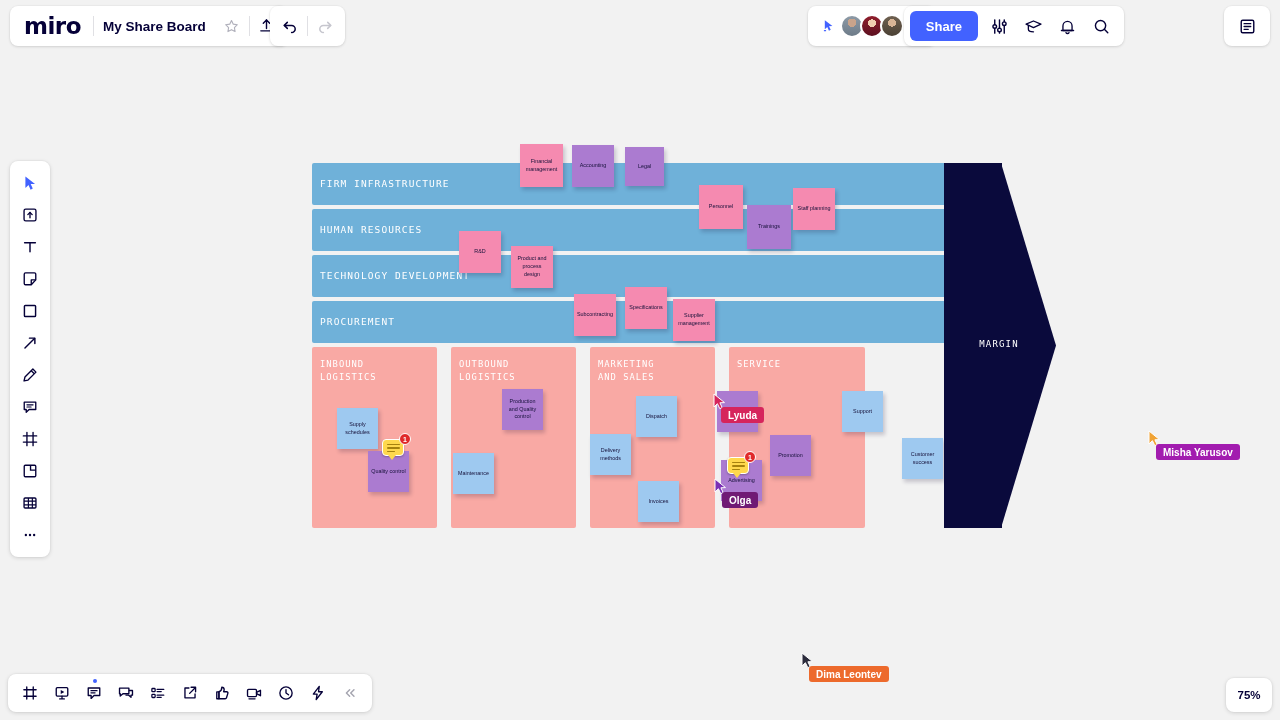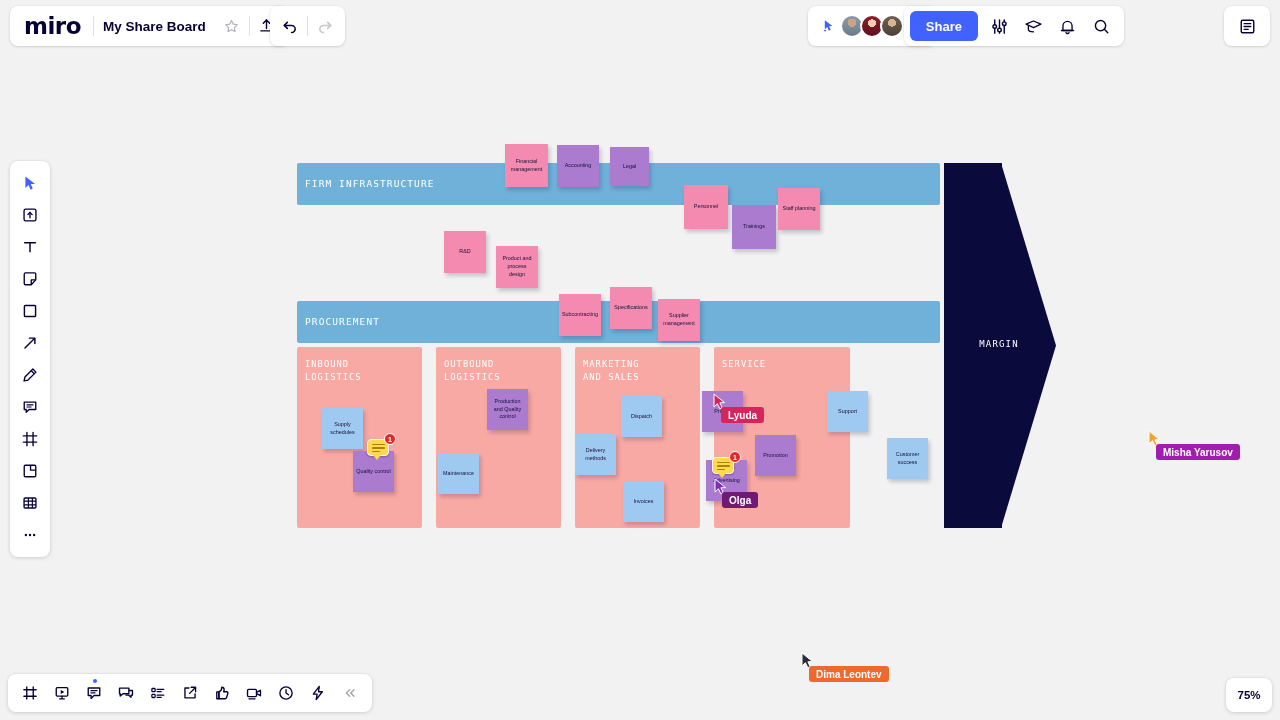--- a/index.html
+++ b/index.html
@@ -67,21 +67,21 @@
   .bluedot { position: absolute; top: 2px; left: 15px; width: 4px; height: 4px; border-radius: 50%; background: #4262ff; }
   .zoombox {
     position: absolute; right: 8px; bottom: 8px; height: 34px; min-width: 46px;
     background: #fff; border-radius: 8px; display: flex; align-items: center; justify-content: center;
     box-shadow: 0 1px 4px rgba(0,0,0,.14), 0 0 0 1px rgba(0,0,0,.02);
     font-size: 11.5px; font-weight: 700; color: #050038; padding: 0 9px; cursor: pointer;
   }
 
   
   .canvas { position: absolute; inset: 0; }
-  .chain { position: absolute; left: 297px; top: 163px; width: 735px; height: 365px; }
+  .chain { position: absolute; left: 312px; top: 163px; width: 735px; height: 365px; }
   .band {
     position: absolute; left: 0; width: 643px; height: 42px;
     background: #6fb1d9; border-radius: 2px;
     display: flex; align-items: center;
   }
   .band-label {
     font-family: "DejaVu Sans Mono", monospace;
     font-size: 9.5px; letter-spacing: 1.1px; color: #ffffff;
     padding-left: 8px; white-space: pre-line; line-height: 1.25;
   }
@@ -169,20 +169,26 @@
 <body>
 
 <div id="app">
 
   <div class="canvas">
 
     <div class="chain">
 
       <div class="band b1">
         <span class="band-label">FIRM INFRASTRUCTURE</span>
+      </div>
+      <div class="band b2">
+        <span class="band-label">HUMAN RESOURCES</span>
+      </div>
+      <div class="band b3">
+        <span class="band-label">TECHNOLOGY DEVELOPMENT</span>
       </div>
       <div class="band b4">
         <span class="band-label">PROCUREMENT</span>
       </div>
 
       <div class="primary-row">
         <div class="pcol c1">
           <span class="pcol-label">INBOUND
 LOGISTICS</span>
         </div>

